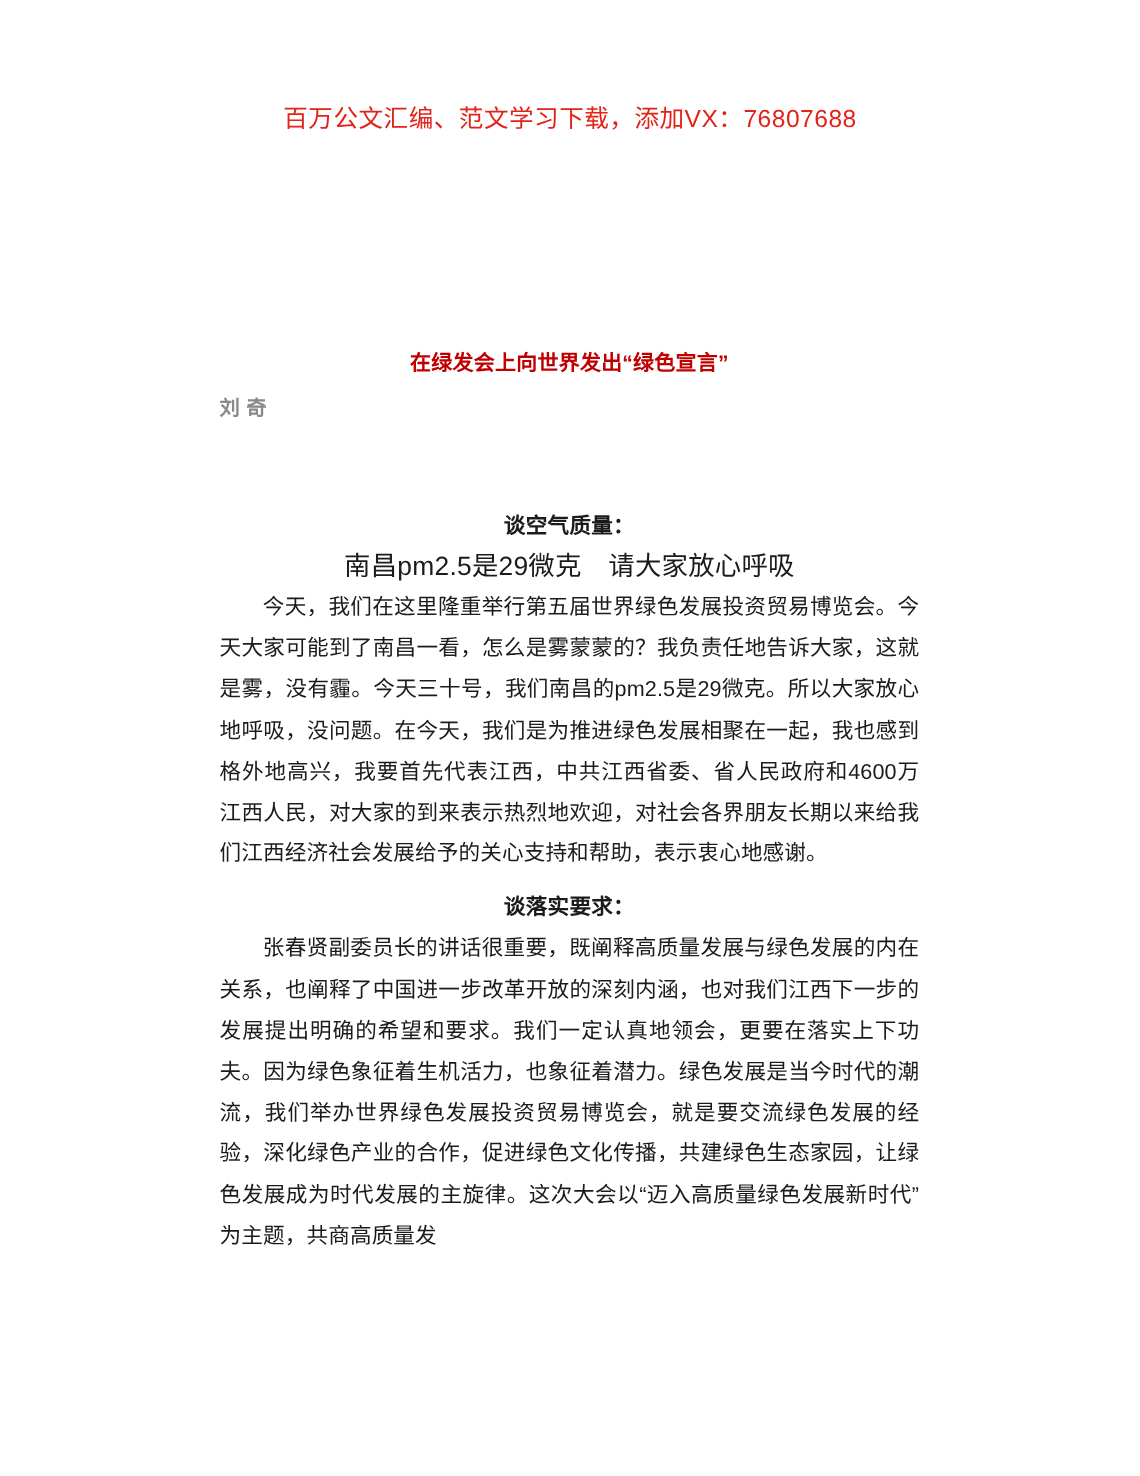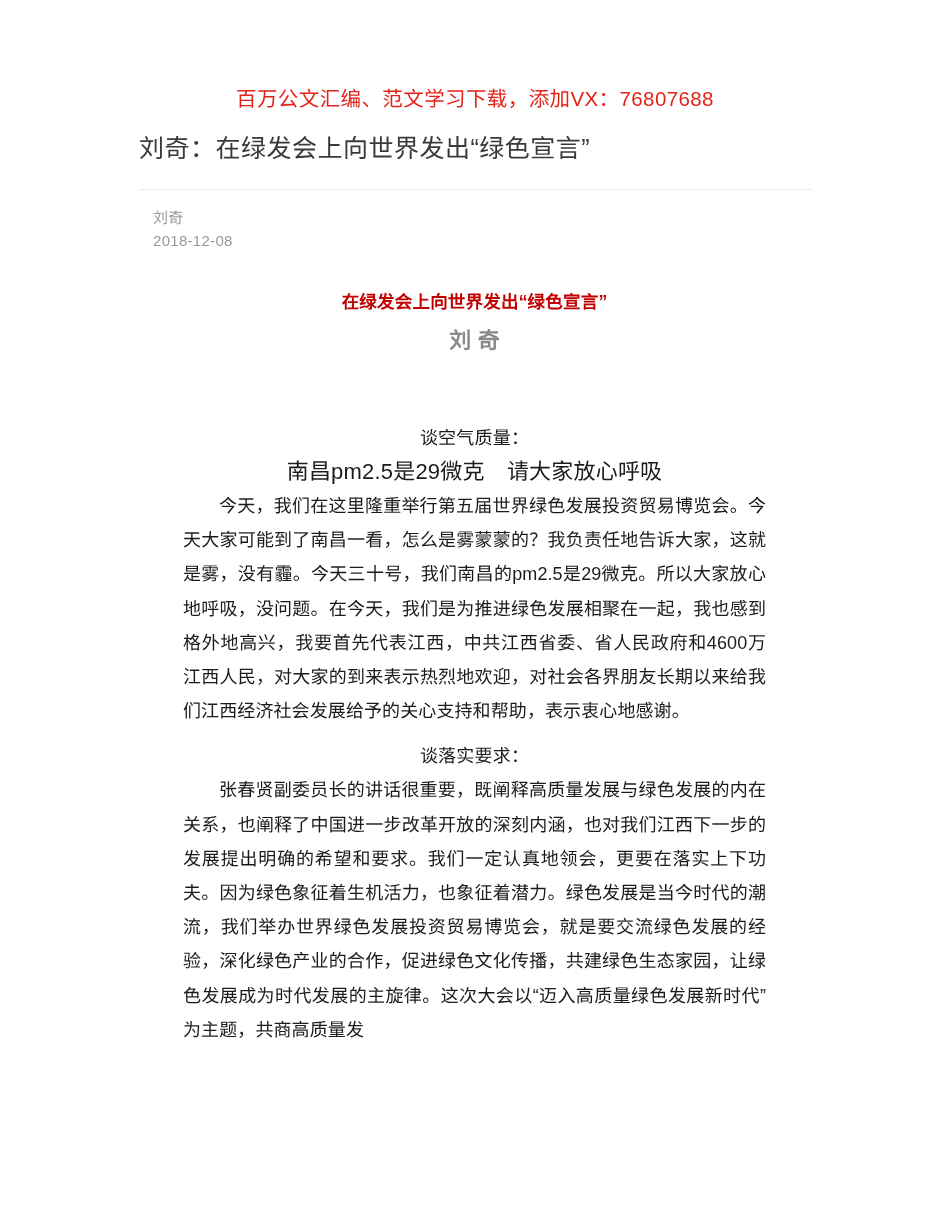--- a/index.html
+++ b/index.html
@@ -87,39 +87,38 @@
   .doc-headline {
     text-align: center;
     font-size: 17.5px;
     font-weight: bold;
     color: #c00000;
     line-height: 28px;
     letter-spacing: 0.2px;
     white-space: nowrap;
   }
   .doc-byline {
-    text-align: center;
-    font-size: 22px;
+    font-size: 17px;
     font-weight: bold;
     color: #8a8a8a;
     line-height: 28px;
     margin-top: 11px;
     letter-spacing: 0.2px;
   }
 
   .section {
     margin-top: 0;
   }
   .section-gap-first { margin-top: 66px; }
   .section-gap      { margin-top: 11px; }
 
   .section-heading {
     text-align: center;
     font-size: 18px;
-    font-weight: normal;
+    font-weight: bold;
     color: #1b1b1b;
     line-height: 34px;
     letter-spacing: 0.2px;
   }
   .section-subheading {
     text-align: center;
     font-size: 22px;
     font-weight: normal;
     color: #1b1b1b;
     line-height: 34px;
@@ -140,28 +139,20 @@
 </style>
 </head>
 <body>
 
 <div class="page">
 
   <div class="promo-bar">
     <span class="promo-text">百万公文汇编、范文学习下载，添加VX：76807688</span>
   </div>
 
-  <div class="article-header">
-    <h1 class="article-title">刘奇：在绿发会上向世界发出“绿色宣言”</h1>
-    <div class="title-divider"></div>
-    <div class="meta-block">
-      <div class="meta-line">刘奇</div>
-      <div class="meta-line">2018-12-08</div>
-    </div>
-  </div>
 
   <div class="doc-body">
 
     <div class="doc-headline">在绿发会上向世界发出“绿色宣言”</div>
 
     <div class="doc-byline">刘  奇</div>
 
     <div class="section section-gap-first">
       <div class="section-heading">谈空气质量：</div>
       <div class="section-subheading">南昌pm2.5是29微克　请大家放心呼吸</div>

